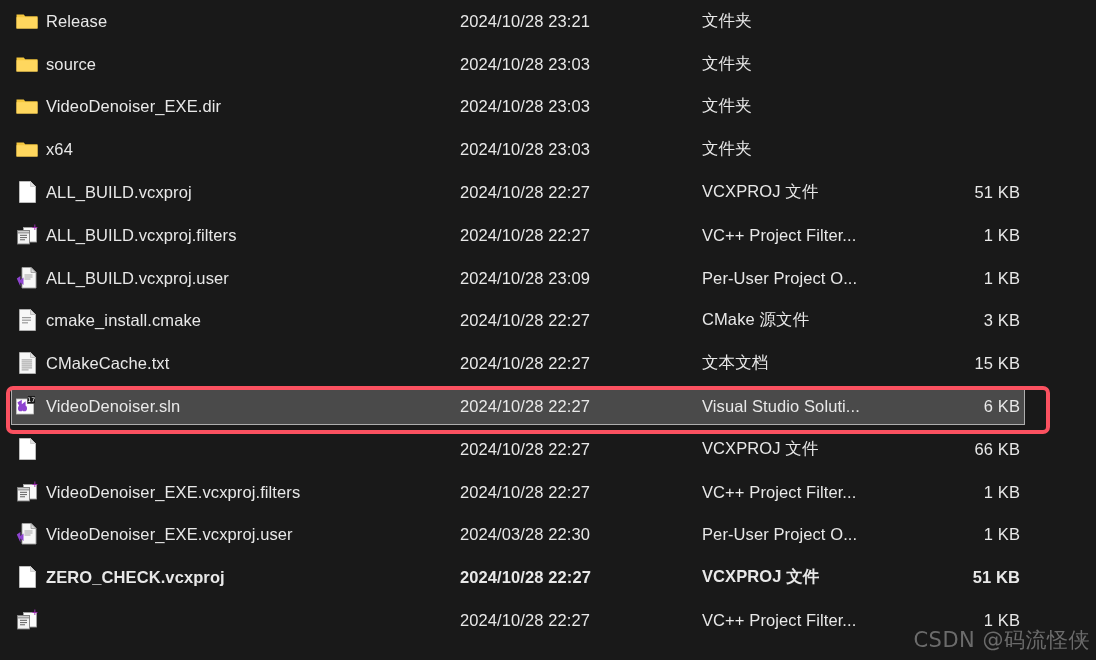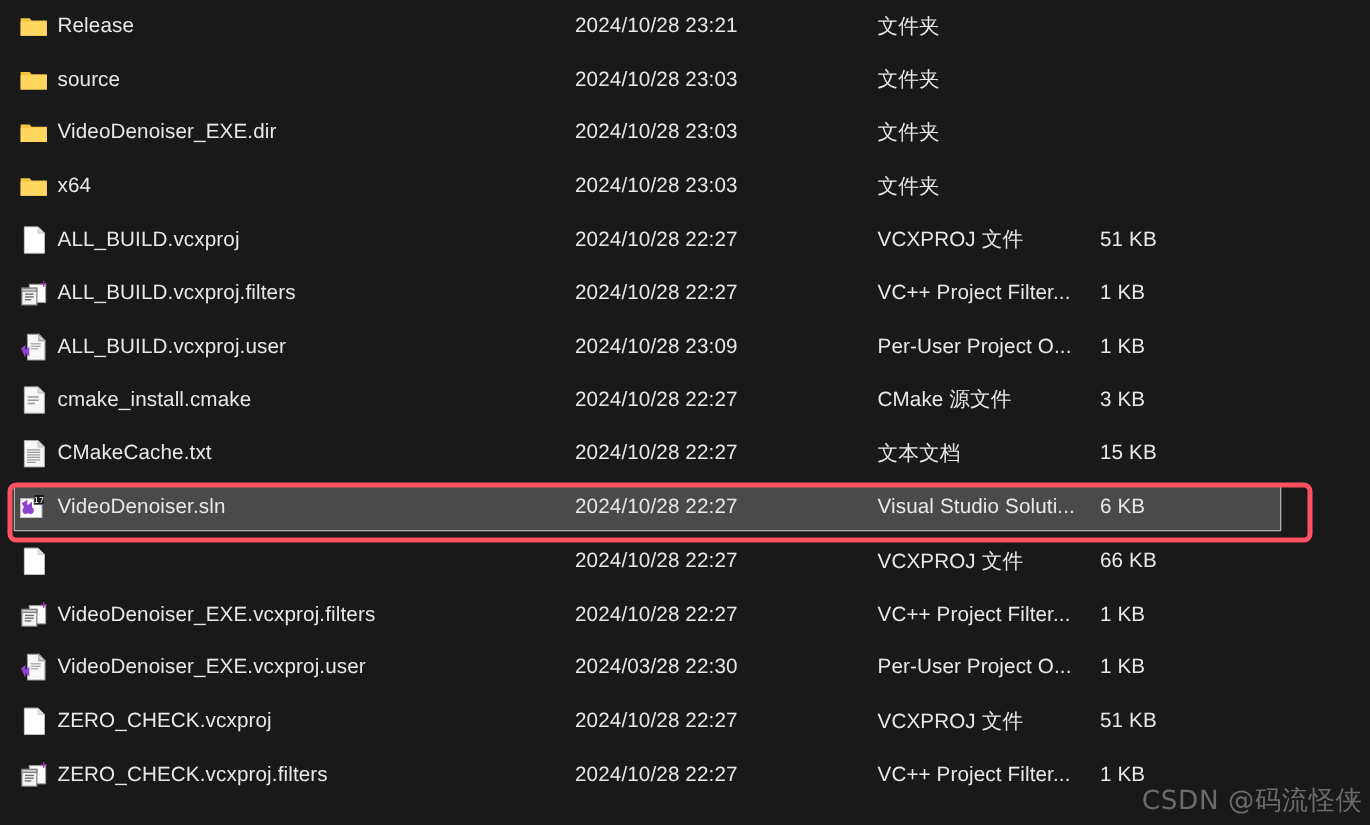--- a/index.html
+++ b/index.html
@@ -76,20 +76,21 @@
     transform: translateY(-50%);
   }
   .cell-type {
     left: 702px;
     top: 50%;
     transform: translateY(-50%);
   }
   .cell-size {
     left: 880px;
     width: 140px;
+    text-align: right;
     top: 50%;
     transform: translateY(-50%);
   }
 
   
   .icon-svg { display: block; width: 24px; height: 24px; }
 
   
   #selection-annotation {
     position: absolute;
@@ -312,21 +313,21 @@
           <rect x="9.5" y="10.5" width="8" height="1" fill="#a5a5a5"></rect>
           <rect x="9.5" y="12.5" width="6" height="1" fill="#a5a5a5"></rect>
           <path d="M1.8 12.5l3.6-2.6v4.1l3.1-2.6v7.6l-3.1-2.6v4.1z" fill="#8e44d0"></path>
         </svg>
       </span>
       <span class="cell cell-name">VideoDenoiser_EXE.vcxproj.user</span>
       <span class="cell cell-date">2024/03/28 22:30</span>
       <span class="cell cell-type">Per-User Project O...</span>
       <span class="cell cell-size">1 KB</span>
     </div>
-    <div class="file-row" style="top: 555.9px;">
+    <div class="file-row" style="top: 555.9px; font-weight: bold;">
       <div class="row-inner"></div>
       <span class="cell cell-icon">
         <svg class="icon-svg" viewBox="0 0 24 24">
           <path d="M4.5 1.5h11l5 5v16h-16z" fill="#ffffff" stroke="#c9c9c9" stroke-width="0.8"></path>
           <path d="M15.5 1.5v5h5z" fill="#e0e0e0" stroke="#c9c9c9" stroke-width="0.8"></path>
         </svg>
       </span>
       <span class="cell cell-name">ZERO_CHECK.vcxproj</span>
       <span class="cell cell-date">2024/10/28 22:27</span>
       <span class="cell cell-type">VCXPROJ 文件</span>
@@ -338,21 +339,20 @@
         <svg class="icon-svg" viewBox="0 0 24 24">
           <rect x="8.5" y="4.5" width="13" height="14.5" fill="#fbfbfb" stroke="#9f9f9f" stroke-width="0.9"></rect>
           <rect x="2.5" y="7.5" width="12" height="13.5" fill="#f2f2f2" stroke="#7d7d7d" stroke-width="0.9"></rect>
           <rect x="2.5" y="7.5" width="12" height="2.4" fill="#cfcfcf" stroke="#7d7d7d" stroke-width="0.9"></rect>
           <rect x="5" y="11.8" width="7" height="1.1" fill="#6e6e6e"></rect>
           <rect x="5" y="14" width="7" height="1.1" fill="#6e6e6e"></rect>
           <rect x="5" y="16.2" width="5" height="1.1" fill="#6e6e6e"></rect>
           <text x="16.5" y="6.6" font-size="8" font-family="DejaVu Sans, sans-serif" fill="#9b2fae" font-weight="bold">++</text>
         </svg>
       </span>
-      <span class="cell cell-name">ZERO_CHECK.vcxproj.filters</span>
       <span class="cell cell-date">2024/10/28 22:27</span>
       <span class="cell cell-type">VC++ Project Filter...</span>
       <span class="cell cell-size">1 KB</span>
     </div>
   </div>
 
 <div id="selection-annotation"></div>
 
 <div id="watermark">CSDN @码流怪侠</div>
 

